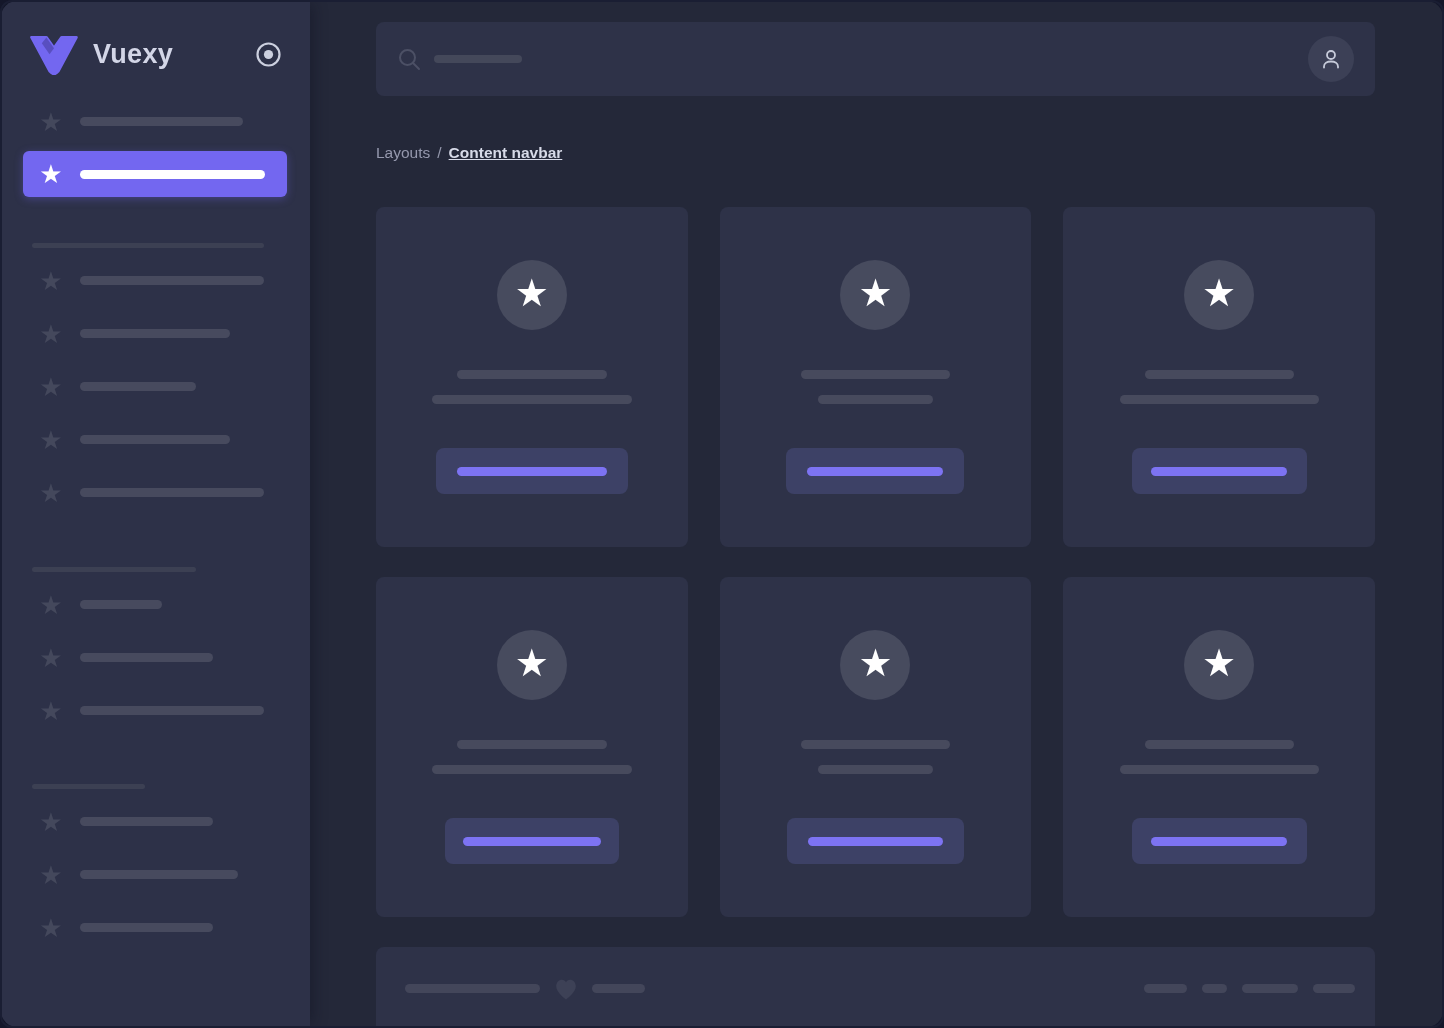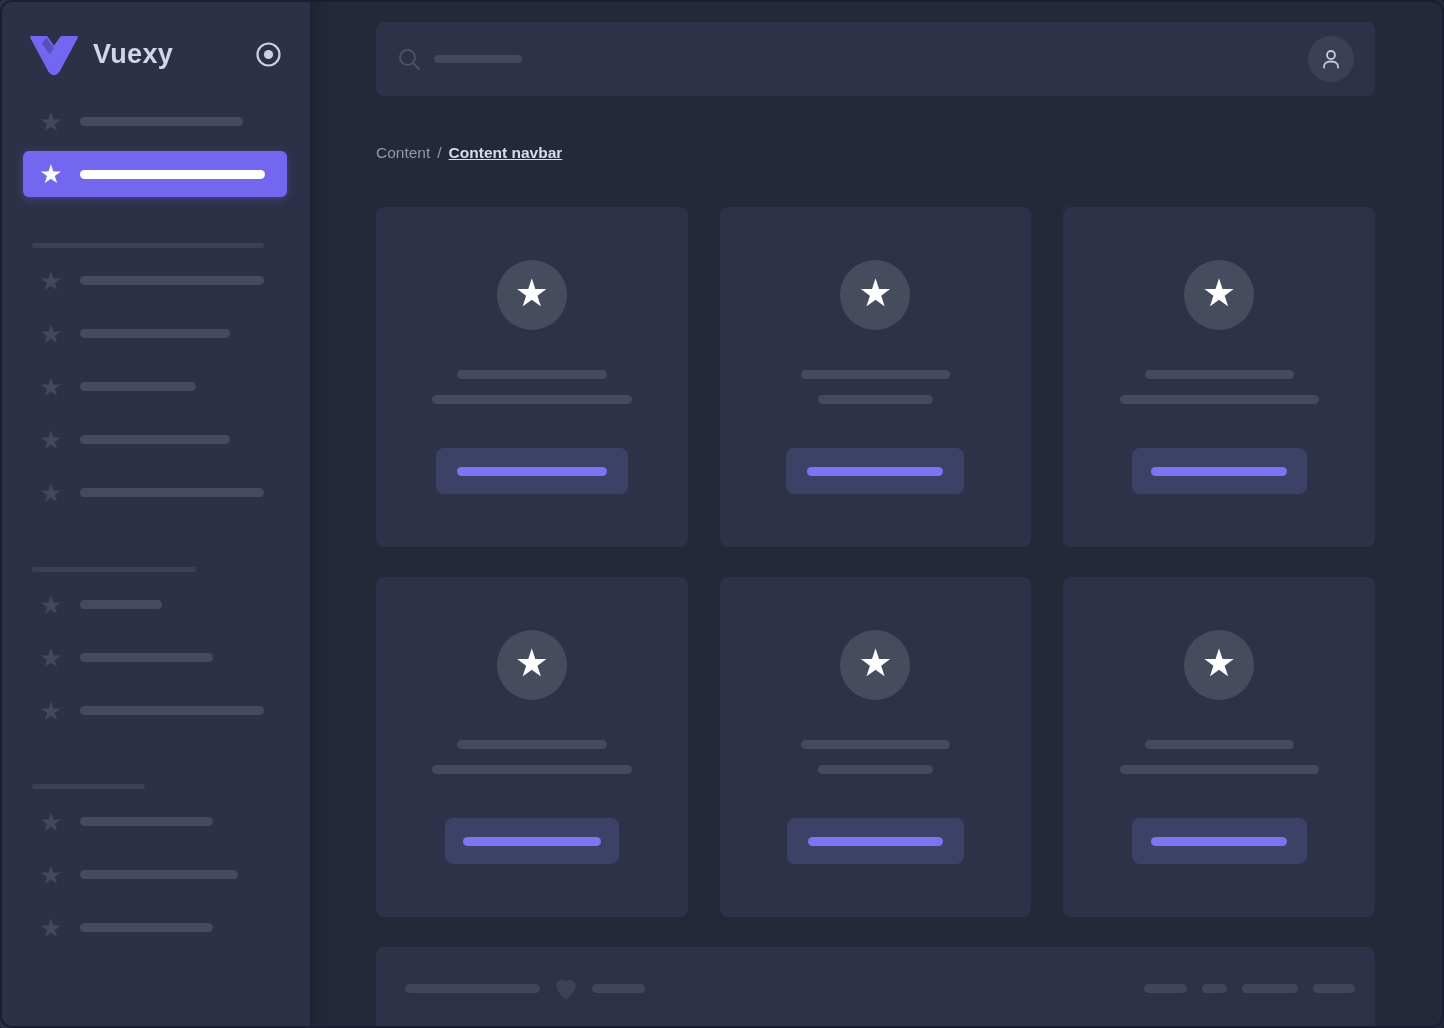--- a/index.html
+++ b/index.html
@@ -6,21 +6,21 @@
   html, body { width: 1444px; height: 1028px; }
   body {
     position: relative;
     background: #14172a;
     font-family: "Liberation Sans", sans-serif;
     overflow: hidden;
   }
   .stage {
     position: absolute; inset: 0;
     background: var(--bg, #242839);
-    border-radius: 3px;
+    border-radius: 20px;
     overflow: hidden;
   }
   .frame-border {
     position: absolute; inset: 0;
     border: 2px solid var(--frame, #1a1e33);
     border-radius: 12px;
     pointer-events: none;
     z-index: 60;
   }
   
@@ -211,21 +211,21 @@
       <div class="search-ph" id="search-ph" style="width: 88px;"></div>
       <div class="avatar">
         <svg class="person-svg" viewBox="0 0 24 24">
           <circle cx="12" cy="8" r="4"></circle>
           <path d="M5 20.5 v-1 c0-3.2 3.1-5 7-5 s7 1.8 7 5 v1"></path>
         </svg>
       </div>
     </div>
 
     <div class="breadcrumb">
-      <span class="bc-parent">Content</span>
+      <span class="bc-parent">Layouts</span>
       <span class="bc-sep">/</span>
       <span class="bc-current">Content navbar</span>
     </div>
 
     <div class="grid" id="grid">
         <div class="card">
     <div class="card-circle">
       <span class="star-big">★</span>
     </div>
     <div class="sk-bar c-bar bar1" style="width: 150px;"></div>

